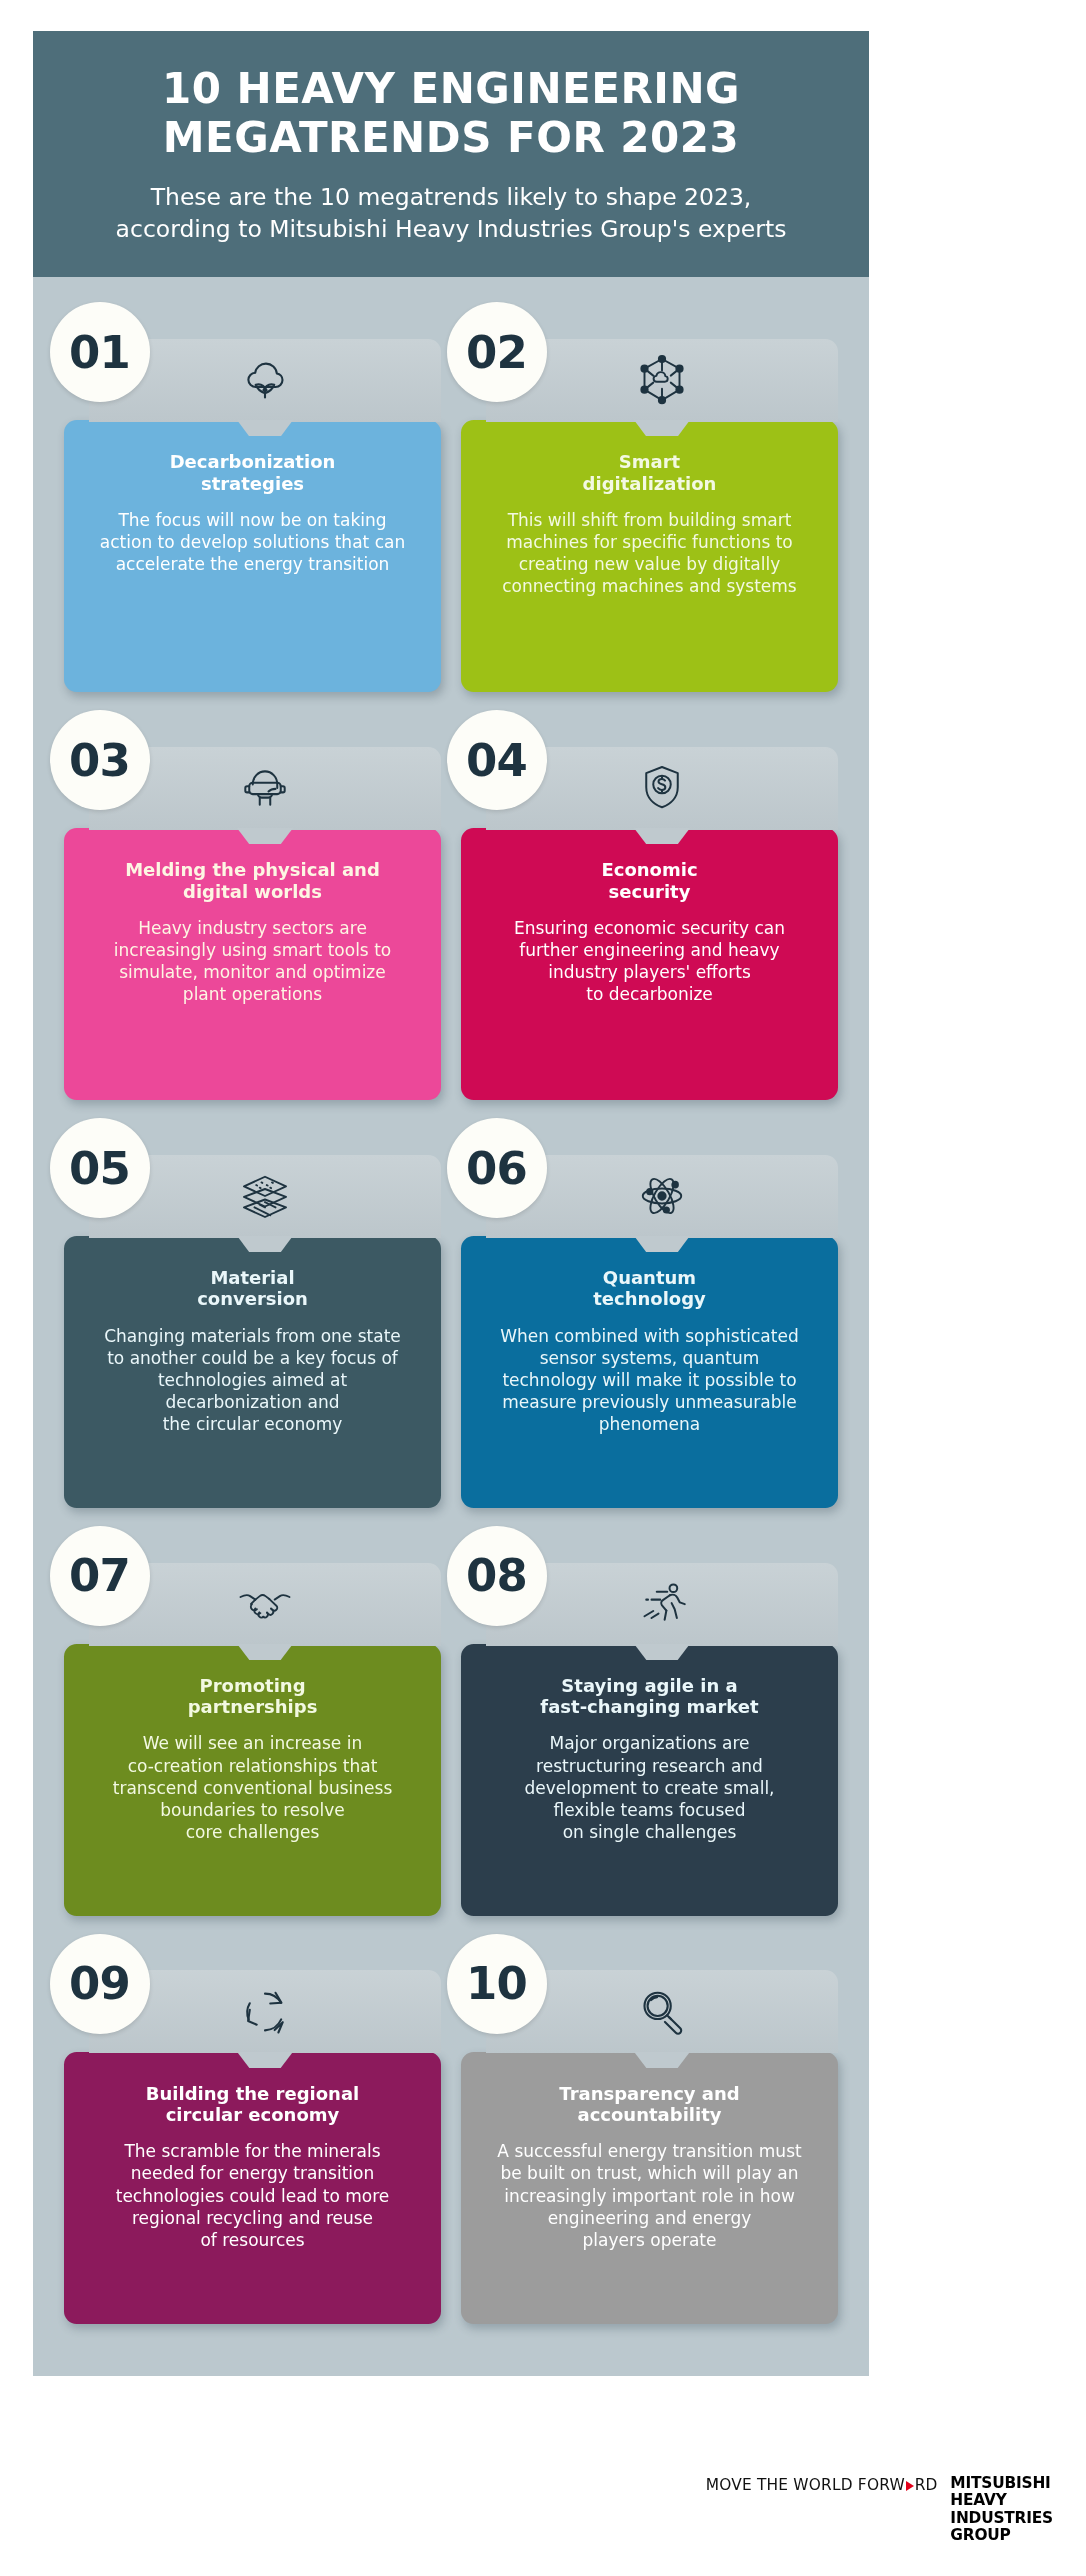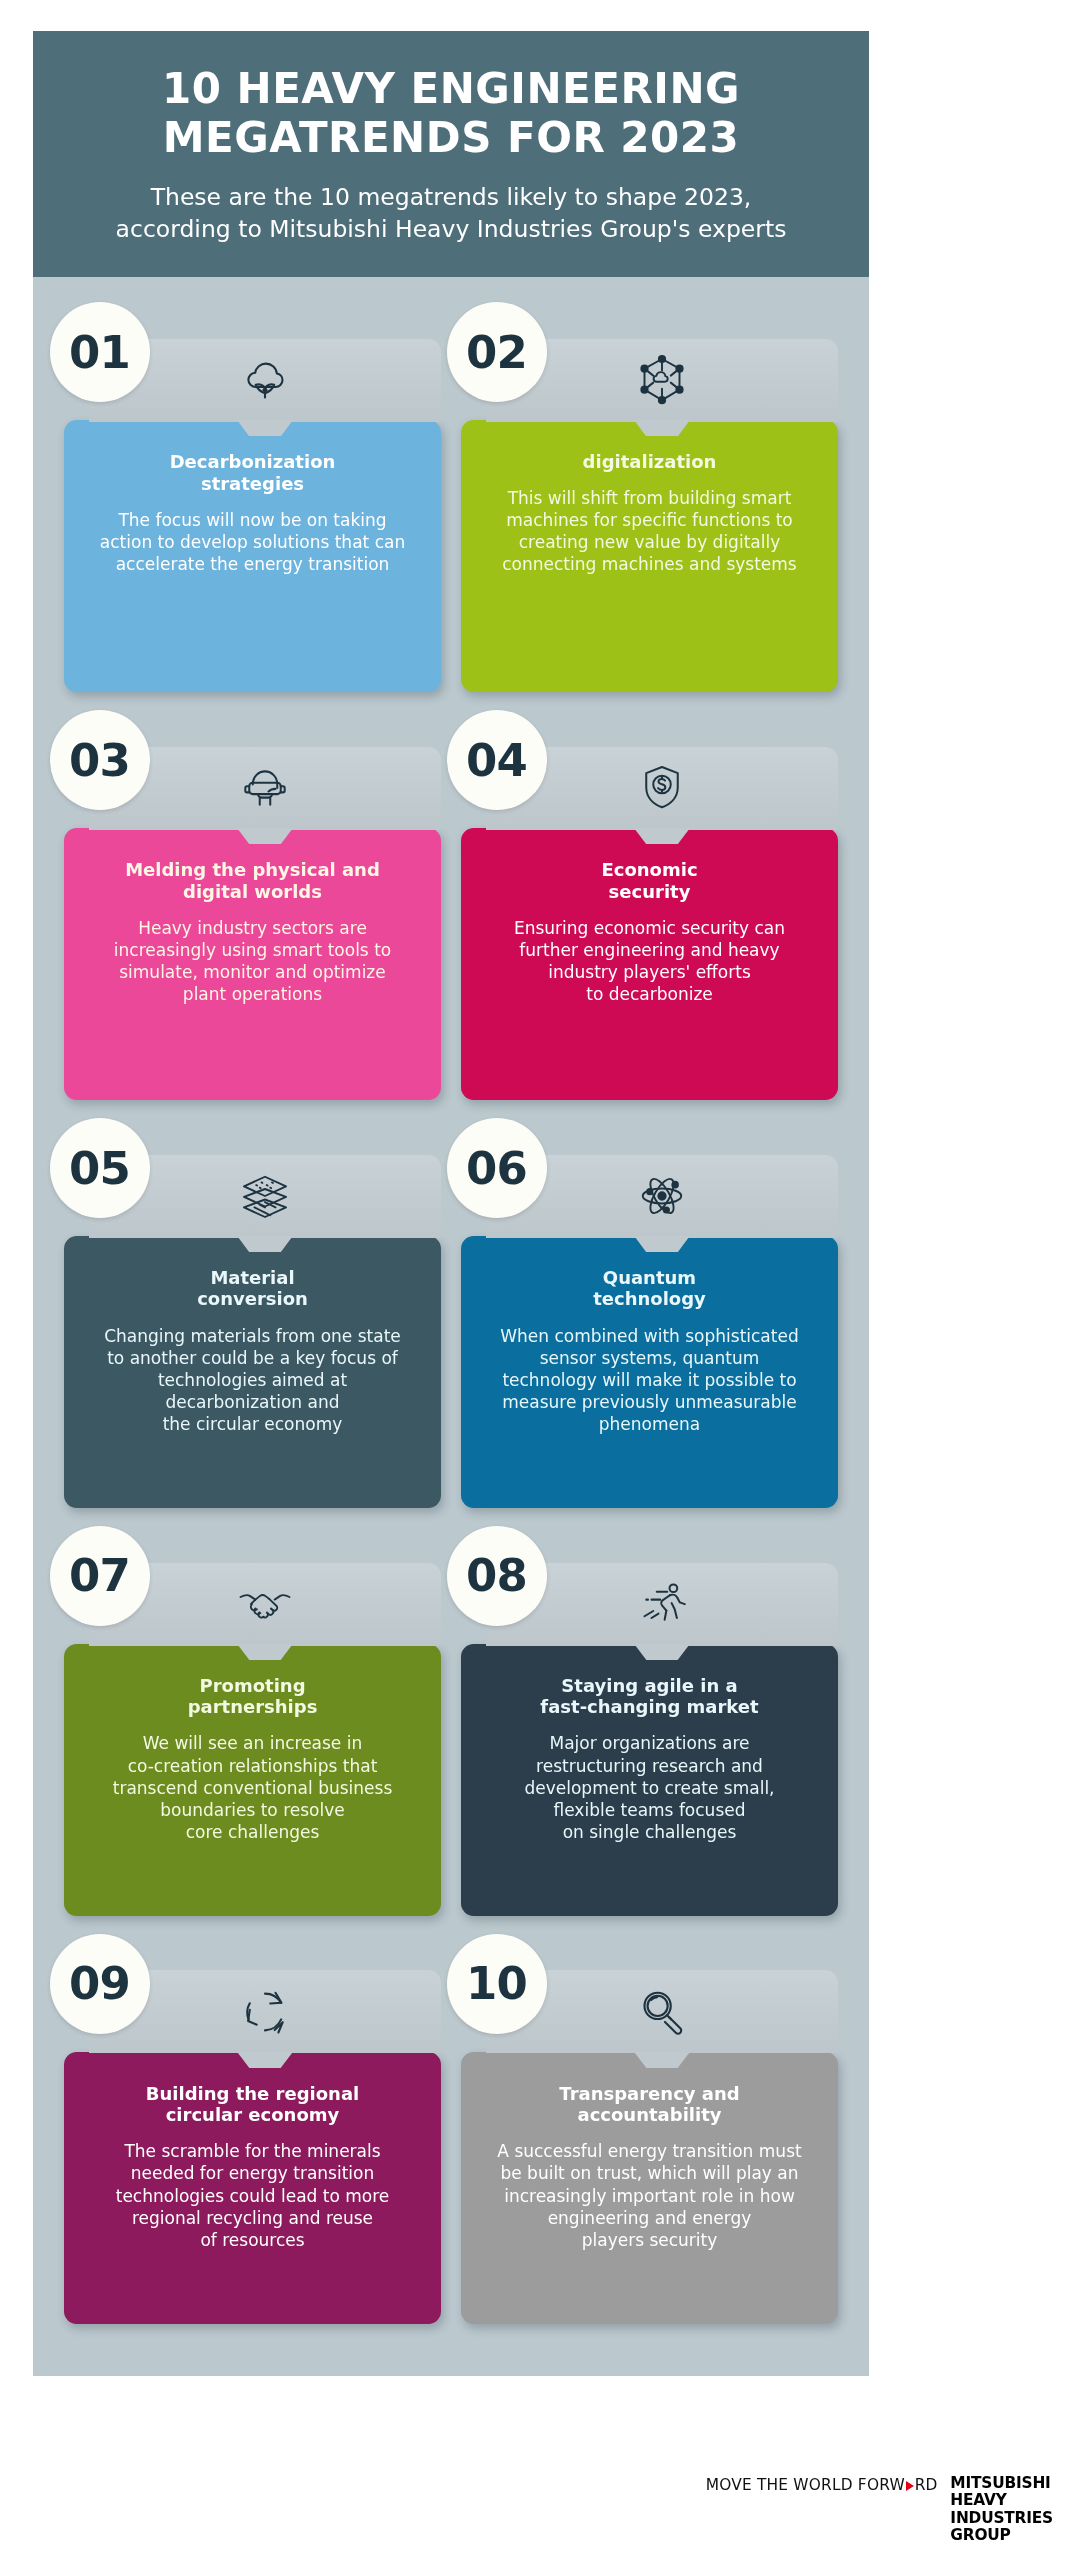--- a/index.html
+++ b/index.html
@@ -239,20 +239,21 @@
               <circle cx="32" cy="55" r="3.6" fill="#1e3340"></circle>
               <circle cx="12" cy="43" r="3.6" fill="#1e3340"></circle>
               <circle cx="12" cy="19" r="3.6" fill="#1e3340"></circle>
               <path d="M32 8v13M52 19l-10 8M52 43l-10-8M32 55V42M12 43l10-8M12 19l10 8"></path>
               <path d="M26 34c-2 0-3.6-1.5-3.6-3.4 0-1.8 1.4-3.2 3.2-3.3.4-2.5 2.6-4.3 5.1-4.3 2.7 0 4.9 2 5.1 4.6 1.6.2 2.7 1.5 2.7 3.1 0 1.8-1.5 3.3-3.3 3.3z"></path>
             </svg>
           </span>
         </div>
         <div class="card-body" style="background:#9dc116">
           <div class="card-title">
+            <span class="tl">Smart</span>
             <span class="tl">digitalization</span>
           </div>
           <div class="card-desc">
             <span class="dl">This will shift from building smart</span>
             <span class="dl">machines for specific functions to</span>
             <span class="dl">creating new value by digitally</span>
             <span class="dl">connecting machines and systems</span>
           </div>
         </div>
       </div>
@@ -495,21 +496,21 @@
         <div class="card-body" style="background:#9c9c9c">
           <div class="card-title">
             <span class="tl">Transparency and</span>
             <span class="tl">accountability</span>
           </div>
           <div class="card-desc">
             <span class="dl">A successful energy transition must</span>
             <span class="dl">be built on trust, which will play an</span>
             <span class="dl">increasingly important role in how</span>
             <span class="dl">engineering and energy</span>
-            <span class="dl">players security</span>
+            <span class="dl">players operate</span>
           </div>
         </div>
       </div>
 
     </div>
   </div>
 </div>
 
 <div class="footer">
   <div class="tagline">

